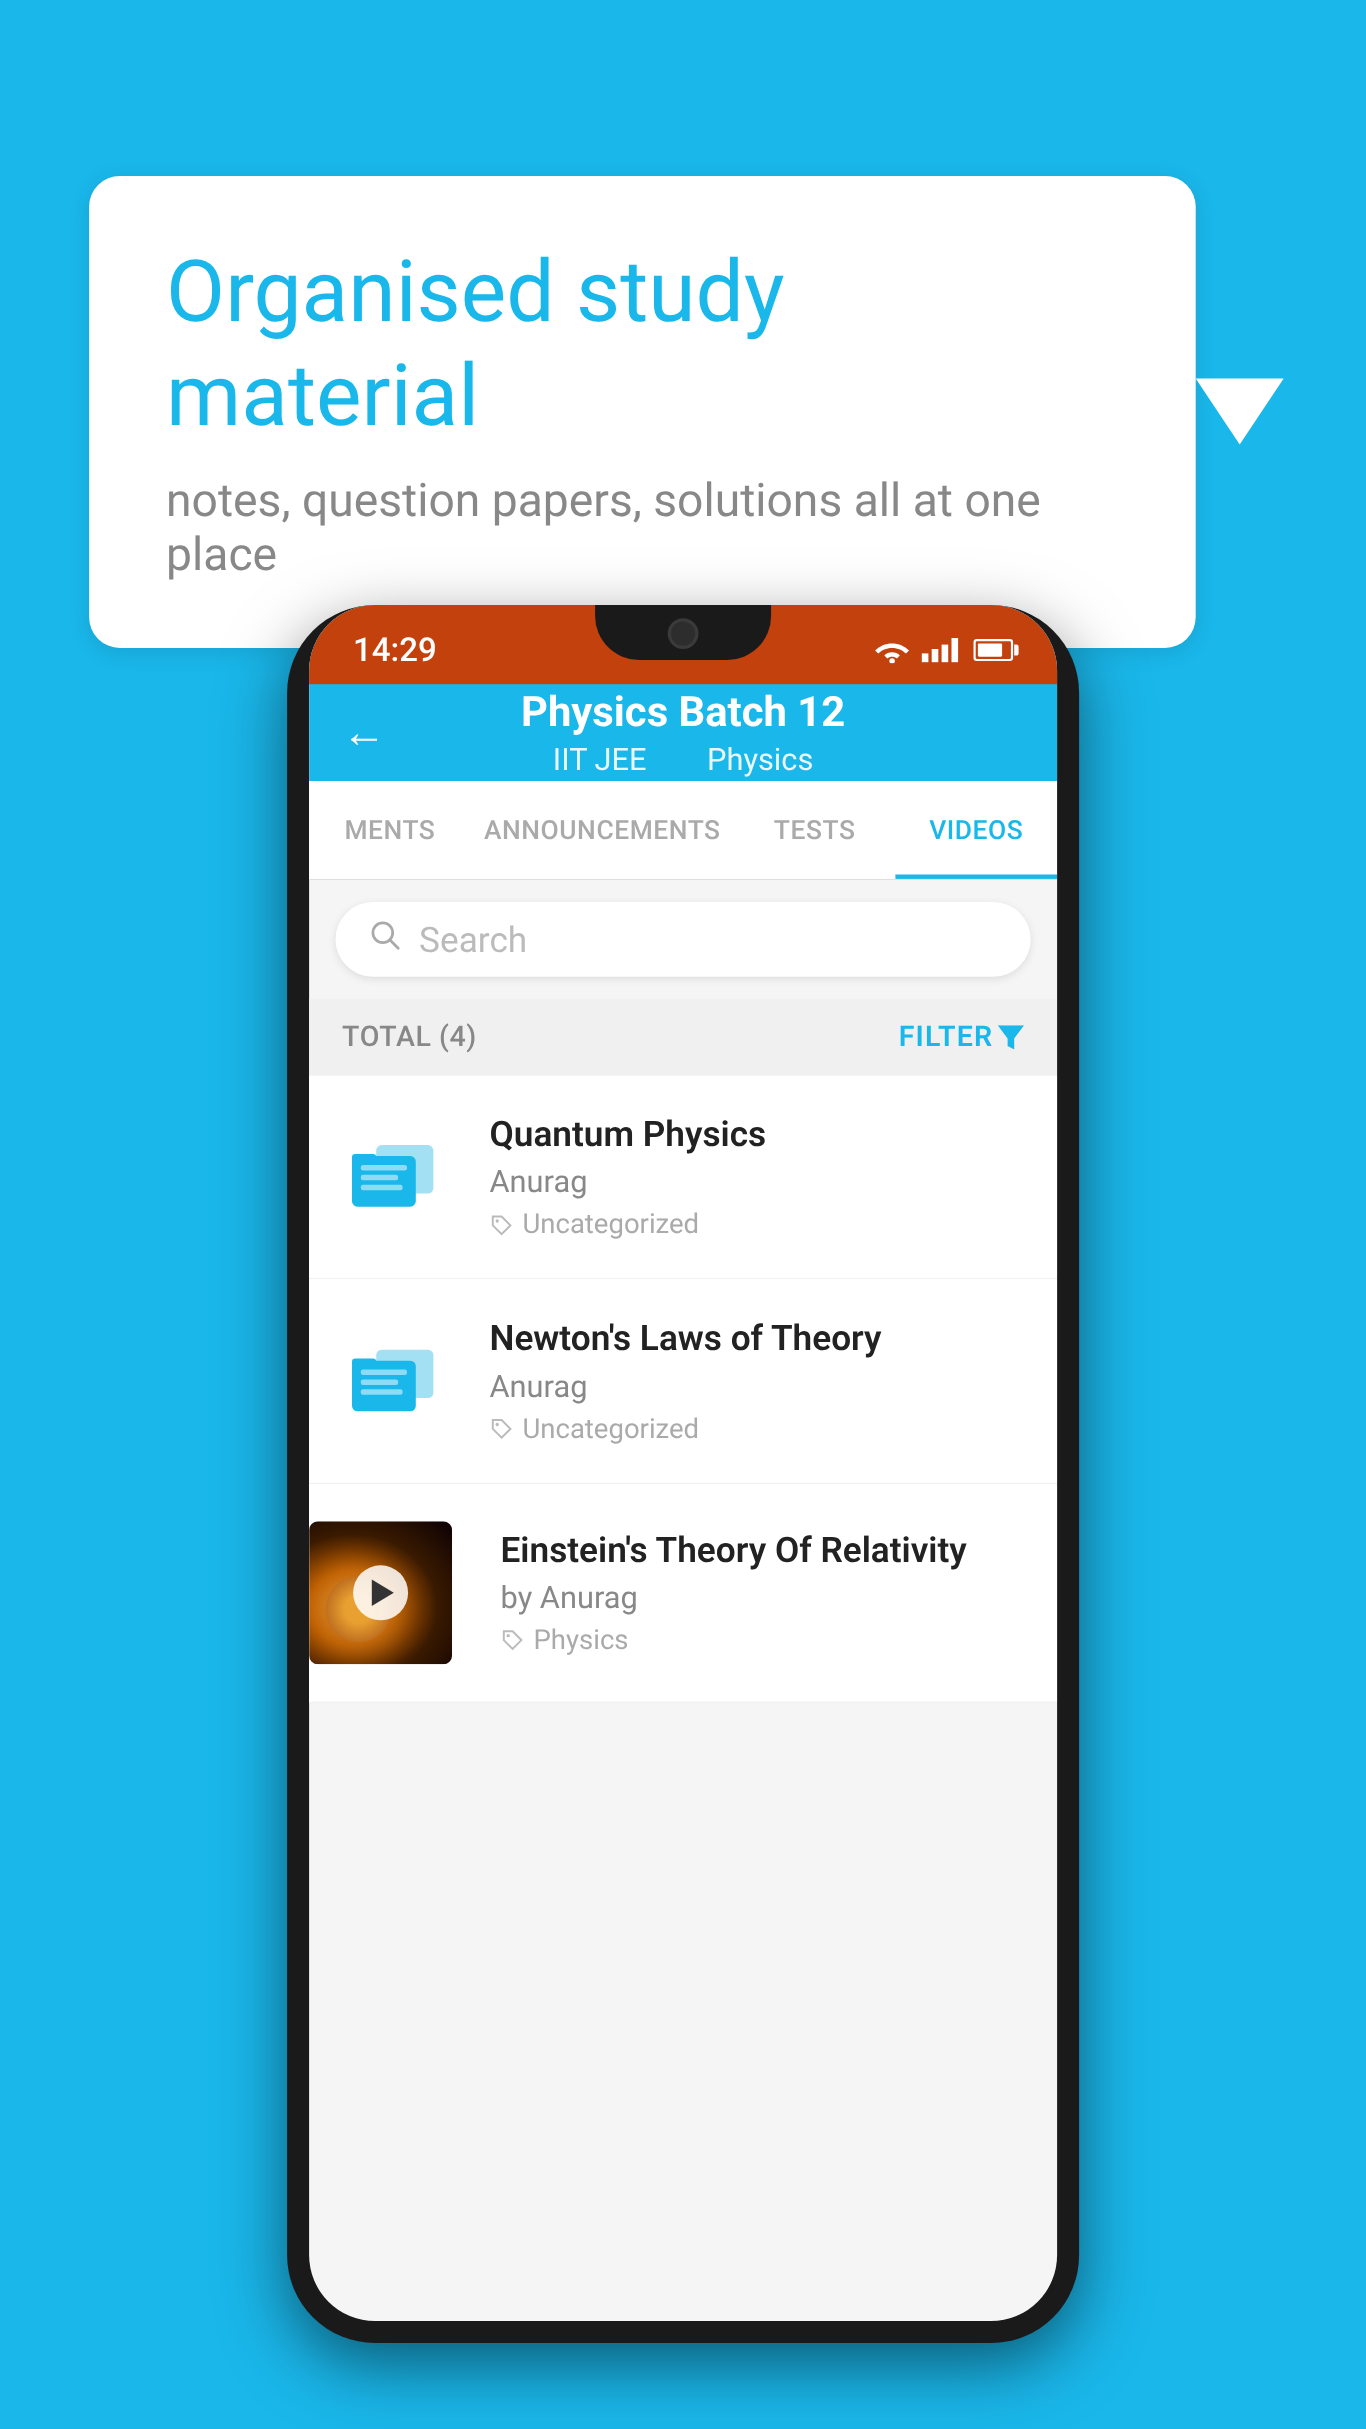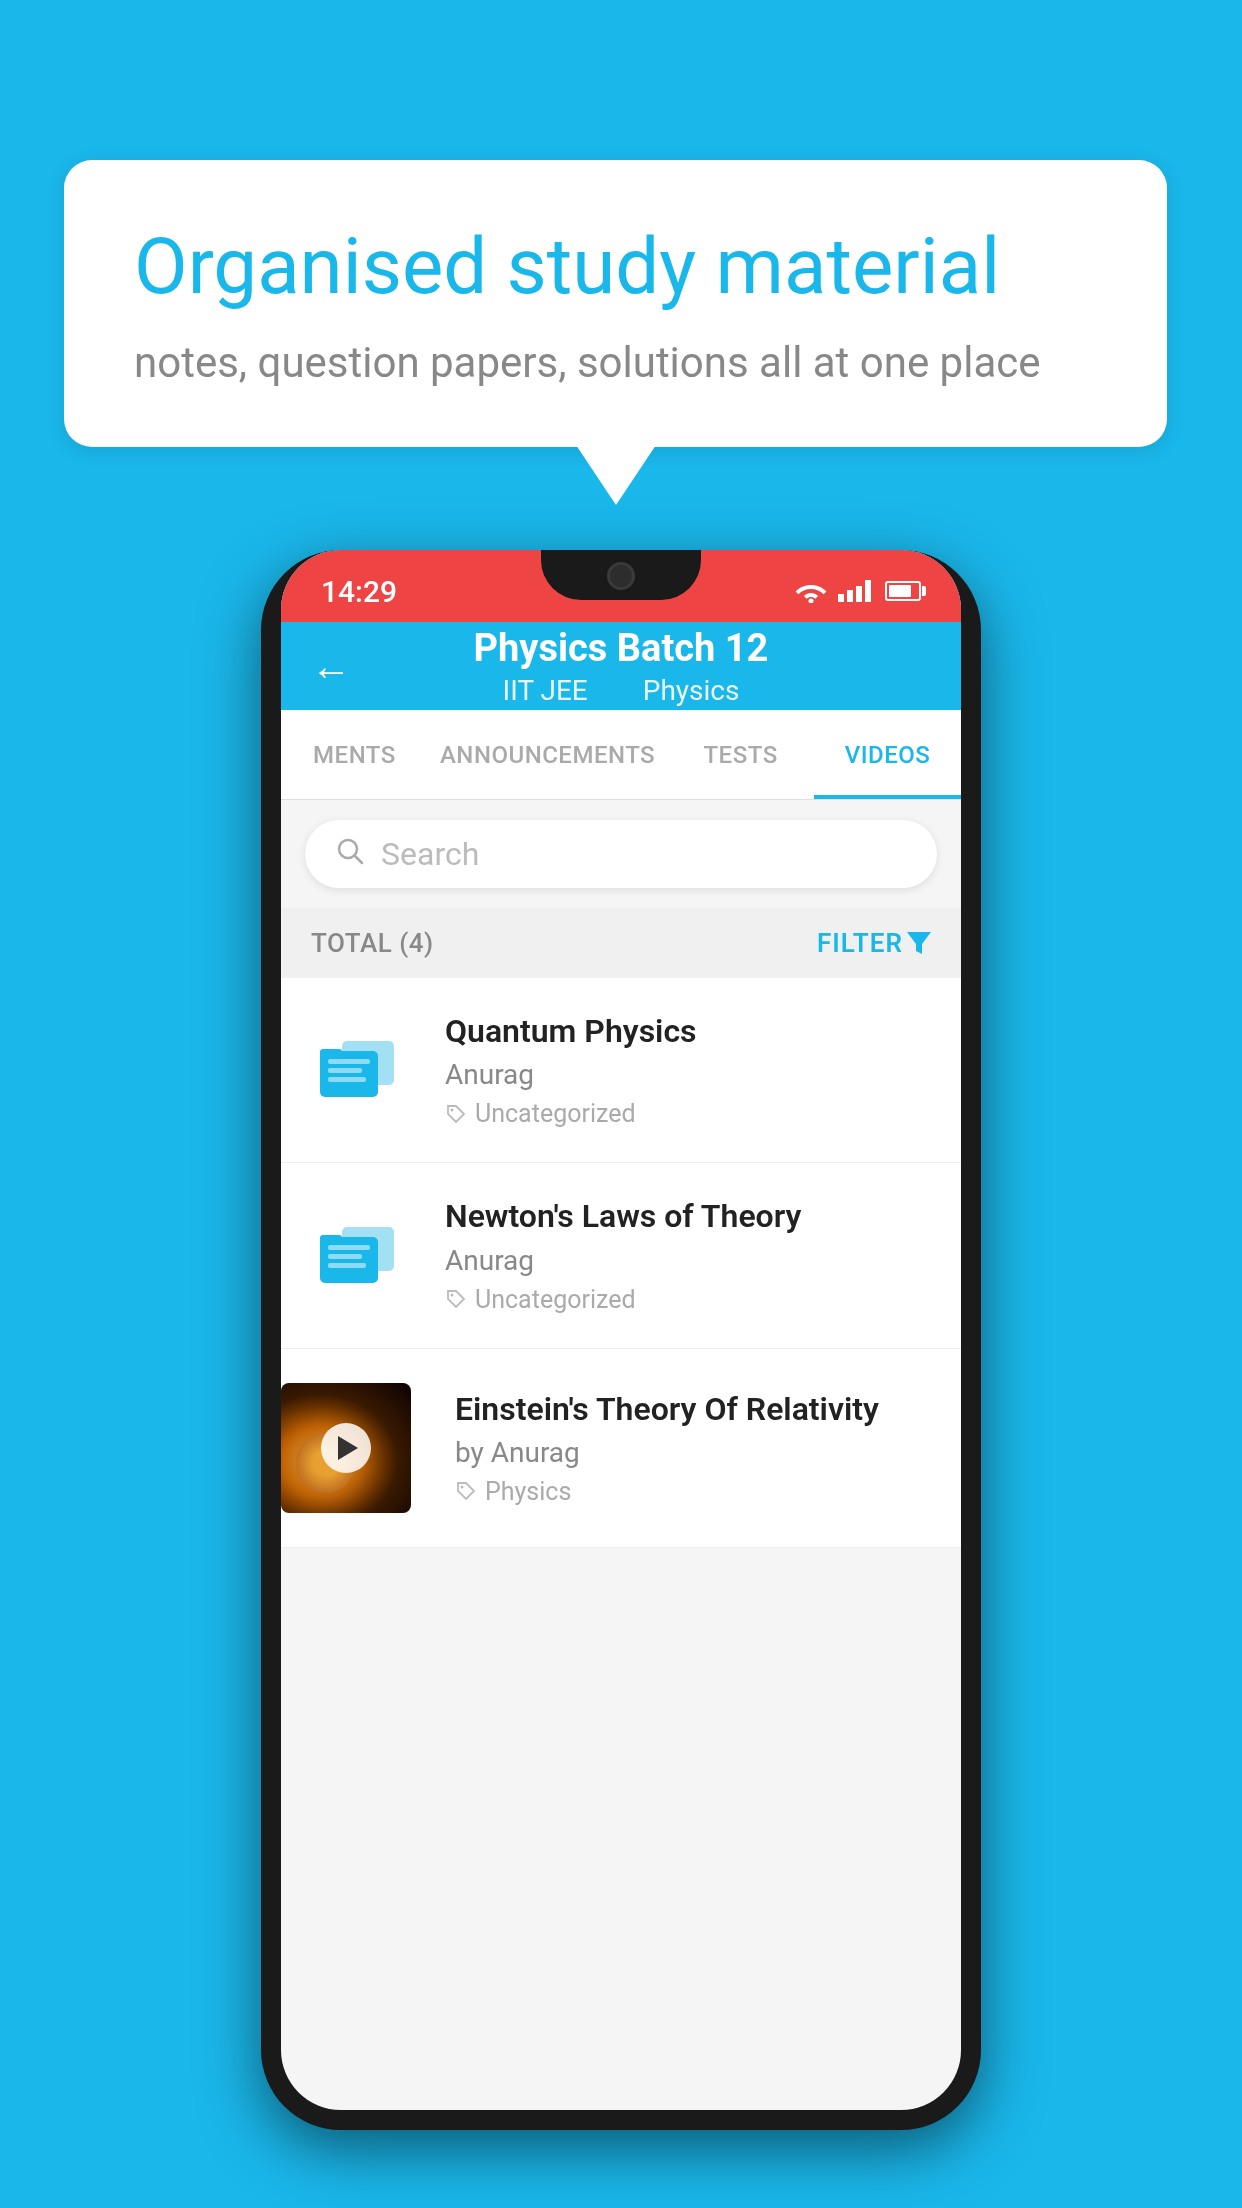--- a/index.html
+++ b/index.html
@@ -10,24 +10,24 @@
       background-color: #1ab7ea;
       font-family: 'Roboto', Arial, sans-serif;
       overflow: hidden;
       position: relative;
     }
 
     
     .speech-bubble-wrapper {
       position: absolute;
       top: 160px;
-      left: 64px;
+      left: 81px;
       right: 75px;
       display: flex;
-      flex-direction: column;
+      flex-direction: row;
       align-items: center;
     }
 
     .speech-bubble {
       background: white;
       border-radius: 28px;
       padding: 60px 70px;
       width: 100%;
       box-shadow: 0 4px 20px rgba(0,0,0,0.1);
     }
@@ -123,21 +123,21 @@
       border: 3px solid #3a3a3a;
     }
 
     
     .status-bar {
       position: absolute;
       top: 0;
       left: 0;
       right: 0;
       height: 72px;
-      background: #ef4444;
+      background: #c2410c;
       display: flex;
       align-items: center;
       justify-content: space-between;
       padding: 0 40px;
       padding-top: 10px;
       z-index: 5;
     }
 
     .status-time {
       color: white;

